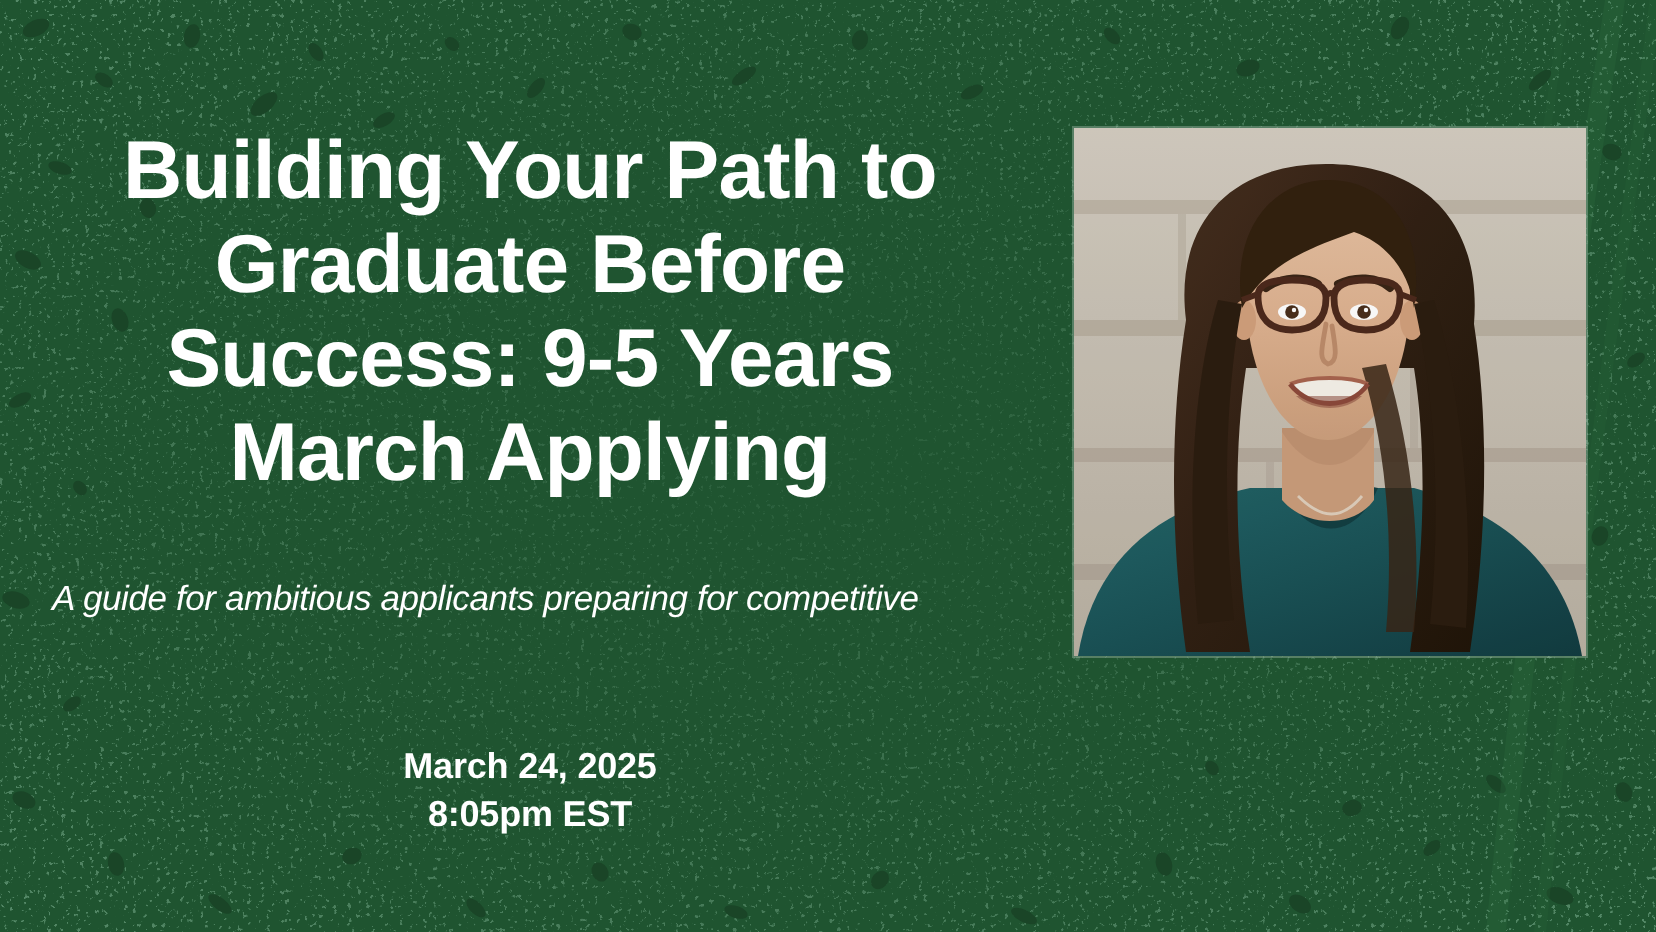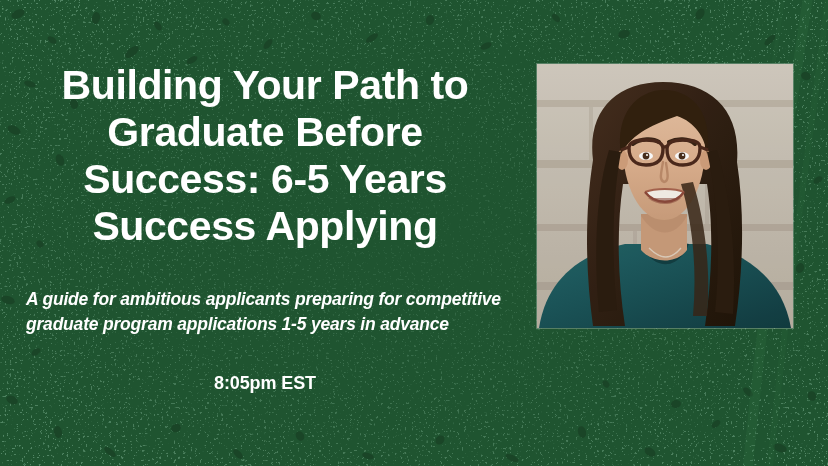--- a/index.html
+++ b/index.html
@@ -56,21 +56,21 @@
     padding:0 14px;
   }
 
   .subtitle {
     position:absolute;
     left:26px; top:287px;
     width:492px;
     color:#ffffff;
     font-size:17.5px;
     line-height:25px;
-    font-weight:bold;
+    font-weight:normal;
     font-style:italic;
     letter-spacing:-0.2px;
   }
 
   .datetime {
     position:absolute;
     left:0; top:371px;
     width:530px;
     text-align:center;
     color:#ffffff;
@@ -176,30 +176,30 @@
       <path d="M118 -10 C 102 120, 80 260, 58 476 L 64 476 C 86 260, 108 120, 124 -10 Z" fill="#2a6639" opacity="0.45"></path>
       <path d="M74 -10 C 60 90, 44 200, 26 330 L 30 330 C 48 200, 64 90, 78 -10 Z" fill="#2d6b3f" opacity="0.3"></path>
     </svg>
   </div>
 
   <div class="text-col">
 
     <h1 class="title">
       <span>Building Your Path to</span><br>
       <span>Graduate Before</span><br>
-      <span>Success: 6-5 Years</span><br>
-      <span>Success Applying</span>
+      <span>Success: 9-5 Years</span><br>
+      <span>March Applying</span>
     </h1>
 
     <p class="subtitle">
       <span>A guide for ambitious applicants preparing for competitive</span><br>
-      <span>graduate program applications 1-5 years in advance</span>
     </p>
 
     <div class="datetime">
+      <div>March 24, 2025</div>
       <div>8:05pm EST</div>
     </div>
 
   </div>
 
   <div class="photo-frame">
     <svg viewBox="0 0 256 264" preserveAspectRatio="xMidYMid slice" xmlns="http://www.w3.org/2000/svg">
       <defs>
         <linearGradient id="wallG" x1="0" y1="0" x2="0" y2="1">
           <stop offset="0%" stop-color="#d9d2c6"></stop>

